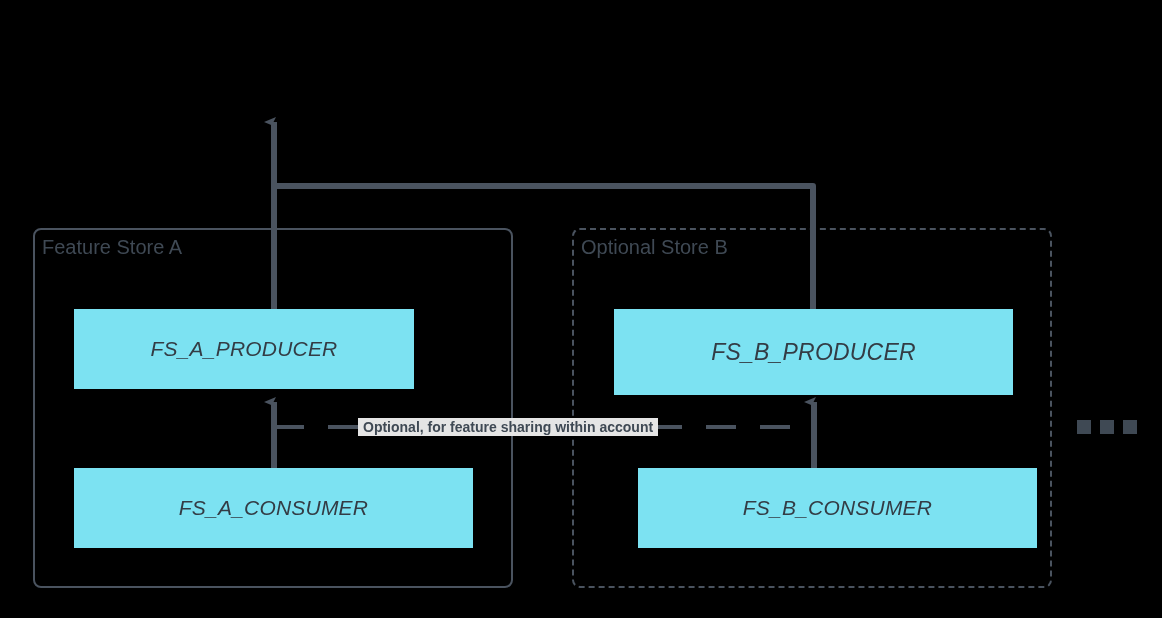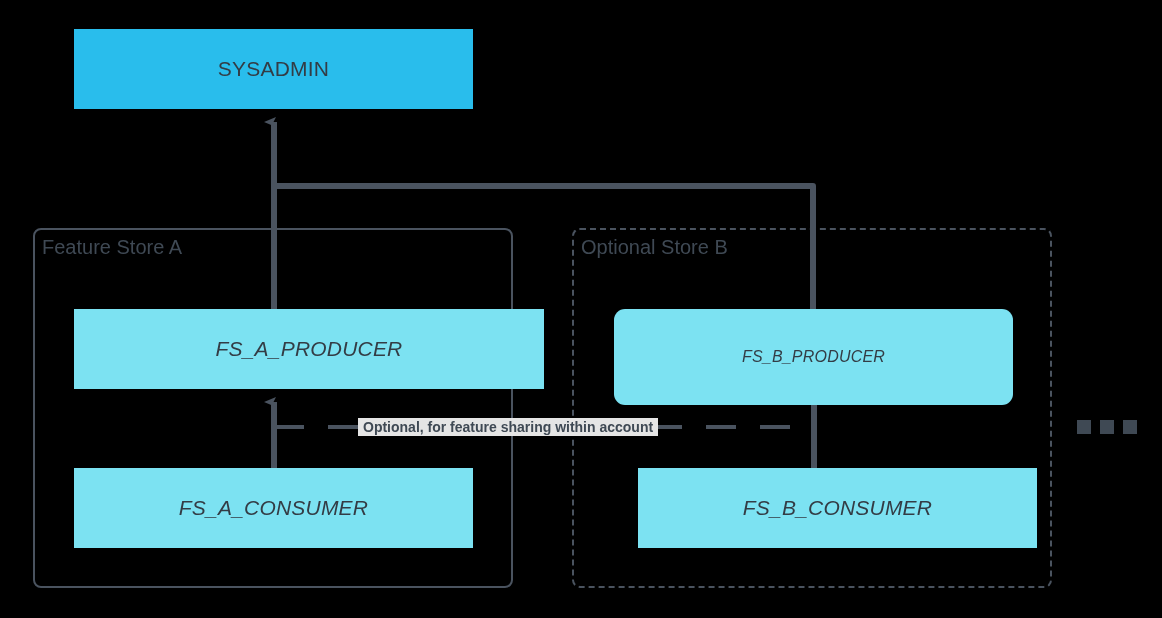--- a/index.html
+++ b/index.html
@@ -36,44 +36,43 @@
     top: 29px;
     width: 399px;
     height: 80px;
     background: #29bdec;
     font-size: 21px;
     font-style: normal;
   }
   .node-a-producer {
     left: 74px;
     top: 309px;
-    width: 470px;
+    width: 340px;
     height: 80px;
     background: #7ce2f2;
     font-size: 21px;
     font-style: italic;
   }
   .node-a-consumer {
     left: 74px;
     top: 468px;
     width: 399px;
     height: 80px;
     background: #7ce2f2;
     font-size: 21px;
     font-style: italic;
   }
   .node-b-producer {
     left: 614px;
     top: 309px;
     width: 399px;
-    height: 96px;
+    height: 86px;
     background: #7ce2f2;
-    font-size: 16px;
+    font-size: 23px;
     font-style: italic;
-    border-radius: 11px;
   }
   .node-b-consumer {
     left: 614px;
     top: 468px;
     width: 399px;
     height: 80px;
     background: #7ce2f2;
     font-size: 21px;
     font-style: italic;
     margin-left: 24px;
@@ -155,21 +154,20 @@
 
     <path d="M274,427 L814,427" stroke="#4a535f" stroke-width="4" fill="none" stroke-dasharray="30 24"></path>
   </svg>
 
   <div class="group group-a"></div>
   <div class="group group-b"></div>
 
   <div class="group-label group-label-a">Feature Store A</div>
   <div class="group-label group-label-b">Optional Store B</div>
 
-  <div class="node node-root">SYSADMIN</div>
 
   <div class="node node-a-producer">FS_A_PRODUCER</div>
   <div class="node node-a-consumer">FS_A_CONSUMER</div>
 
   <div class="node node-b-producer">FS_B_PRODUCER</div>
   <div class="node node-b-consumer">FS_B_CONSUMER</div>
 
   <div class="edge-label edge-label-optional">Optional, for feature sharing within account</div>
 
   <div class="ellipsis">

